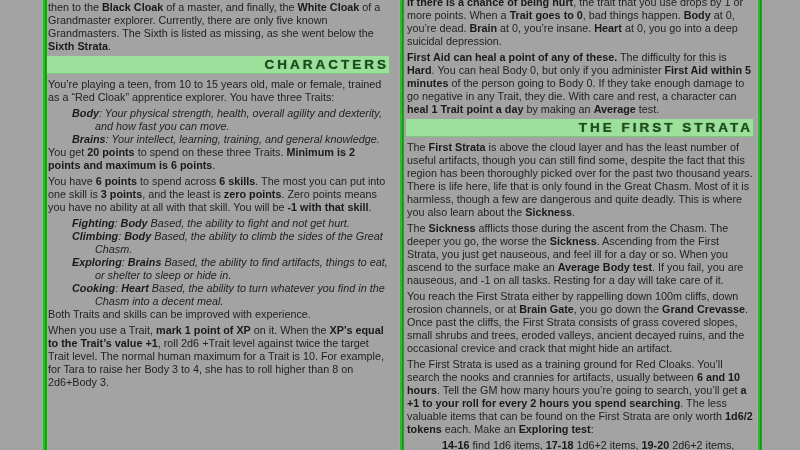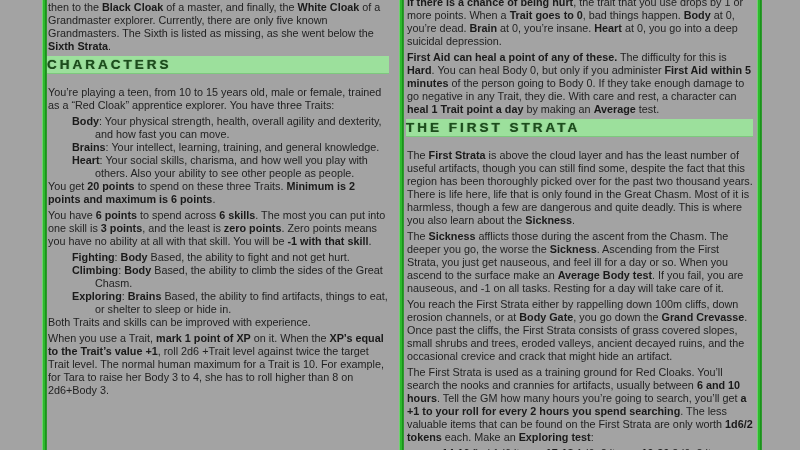--- a/index.html
+++ b/index.html
@@ -14,27 +14,27 @@
     position:absolute;top:0;bottom:0;width:5px;z-index:2;
     background:linear-gradient(90deg,#8fdc8f 0%,#2db92d 30%,#2db92d 55%,#0c720c 82%,#57c957 100%);
   }
   .vbar-left{left:42px;}
   .vbar-center{left:399px;}
   .vbar-right{left:757px;}
   .col{position:absolute;}
   .col-left{left:48px;width:341px;top:1px;}
   .col-right{left:407px;width:346px;top:-4px;}
   .col p{margin:0 0 3px 0;}
-  .col p.def{margin:0;padding-left:47px;text-indent:-23px;}
+  .col p.def{margin:0;padding-left:47px;text-indent:-23px;font-style:italic;}
   .col p.indent{padding-left:35px;margin:0;}
   .col p b{font-weight:bold;color:#1a1a1a;}
   .band{
-    height:17px;margin:2px 0 12px -1px;
+    height:17px;margin:2px 0 4px -1px;
     background:var(--band-bg,#9ce09c);
-    display:flex;align-items:center;justify-content:flex-start;
+    display:flex;align-items:center;justify-content:flex-end;
     border-bottom:1px solid #7ec87e;
   }
   .band-text{
     font-weight:bold;font-size:13.5px;letter-spacing:3px;
     color:var(--band-fg,#1b4d1b);
     text-shadow:0 1px 0 rgba(180,230,180,.55), 0 0 1px #0a2f0a;
     transform:scaleY(.95);
     white-space:nowrap;
   }
 </style>
@@ -46,34 +46,34 @@
   <div class="vbar vbar-center"></div>
   <div class="vbar vbar-right"></div>
   <div class="col col-left">
       <p class="p">then to the <b>Black Cloak</b> of a master, and finally, the <b>White Cloak</b> of a Grandmaster explorer. Currently, there are only five known Grandmasters. The Sixth is listed as missing, as she went below the <b>Sixth Strata</b>.</p>
       <div class="band">
         <span class="band-text">CHARACTERS</span>
       </div>
       <p class="p">You’re playing a teen, from 10 to 15 years old, male or female, trained as a “Red Cloak” apprentice explorer. You have three Traits:</p>
       <p class="def"><b>Body</b>: Your physical strength, health, overall agility and dexterity, and how fast you can move.</p>
       <p class="def"><b>Brains</b>: Your intellect, learning, training, and general knowledge.</p>
-      <p class="def"><b>Heart</b>: Your social skills, charisma, and how well you play with others. Also your ability to see other people as people.</p>
       <p class="p">You get <b>20 points</b> to spend on these three Traits. <b>Minimum is 2 points and maximum is 6 points</b>.</p>
       <p class="p">You have <b>6 points</b> to spend across <b>6 skills</b>. The most you can put into one skill is <b>3 points</b>, and the least is <b>zero points</b>. Zero points means you have no ability at all with that skill. You will be <b>-1 with that skill</b>.</p>
       <p class="def"><b>Fighting</b>: <b>Body</b> Based, the ability to fight and not get hurt.</p>
       <p class="def"><b>Climbing</b>: <b>Body</b> Based, the ability to climb the sides of the Great Chasm.</p>
       <p class="def"><b>Exploring</b>: <b>Brains</b> Based, the ability to find artifacts, things to eat, or shelter to sleep or hide in.</p>
+      <p class="def"><b>Cooking</b>: <b>Heart</b> Based, the ability to turn whatever you find in the Chasm into a decent meal.</p>
       <p class="p">Both Traits and skills can be improved with experience.</p>
       <p class="p">When you use a Trait, <b>mark 1 point of XP</b> on it. When the <b>XP’s equal to the Trait’s value +1</b>, roll 2d6 +Trait level against twice the target Trait level. The normal human maximum for a Trait is 10. For example, for Tara to raise her Body 3 to 4, she has to roll higher than 8 on 2d6+Body 3.</p>
     </div>
   <div class="col col-right">
       <p class="p"><b>If there is a chance of being hurt</b>, the trait that you use drops by 1 or more points. When a <b>Trait goes to 0</b>, bad things happen. <b>Body</b> at 0, you’re dead. <b>Brain</b> at 0, you’re insane. <b>Heart</b> at 0, you go into a deep suicidal depression.</p>
       <p class="p"><b>First Aid can heal a point of any of these.</b> The difficulty for this is <b>Hard</b>. You can heal Body 0, but only if you administer <b>First Aid within 5 minutes</b> of the person going to Body 0. If they take enough damage to go negative in any Trait, they die. With care and rest, a character can <b>heal 1 Trait point a day</b> by making an <b>Average</b> test.</p>
       <div class="band">
         <span class="band-text">THE FIRST STRATA</span>
       </div>
       <p class="p">The <b>First Strata</b> is above the cloud layer and has the least number of useful artifacts, though you can still find some, despite the fact that this region has been thoroughly picked over for the past two thousand years. There is life here, life that is only found in the Great Chasm. Most of it is harmless, though a few are dangerous and quite deadly. This is where you also learn about the <b>Sickness</b>.</p>
       <p class="p">The <b>Sickness</b> afflicts those during the ascent from the Chasm. The deeper you go, the worse the <b>Sickness</b>. Ascending from the First Strata, you just get nauseous, and feel ill for a day or so. When you ascend to the surface make an <b>Average Body test</b>. If you fail, you are nauseous, and -1 on all tasks. Resting for a day will take care of it.</p>
-      <p class="p">You reach the First Strata either by rappelling down 100m cliffs, down erosion channels, or at <b>Body Gate</b>, you go down the <b>Grand Crevasse</b>. Once past the cliffs, the First Strata consists of grass covered slopes, small shrubs and trees, eroded valleys, ancient decayed ruins, and the occasional crevice and crack that might hide an artifact.</p>
+      <p class="p">You reach the First Strata either by rappelling down 100m cliffs, down erosion channels, or at <b>Brain Gate</b>, you go down the <b>Grand Crevasse</b>. Once past the cliffs, the First Strata consists of grass covered slopes, small shrubs and trees, eroded valleys, ancient decayed ruins, and the occasional crevice and crack that might hide an artifact.</p>
       <p class="p">The First Strata is used as a training ground for Red Cloaks. You’ll search the nooks and crannies for artifacts, usually between <b>6 and 10 hours</b>. Tell the GM how many hours you’re going to search, you’ll get <b>a +1 to your roll for every 2 hours you spend searching</b>. The less valuable items that can be found on the First Strata are only worth <b>1d6/2 tokens</b> each. Make an <b>Exploring test</b>:</p>
       <p class="indent"><b>14-16</b> find 1d6 items, <b>17-18</b> 1d6+2 items, <b>19-20</b> 2d6+2 items, </p>
     </div>
 </div>
 
 </body></html>

